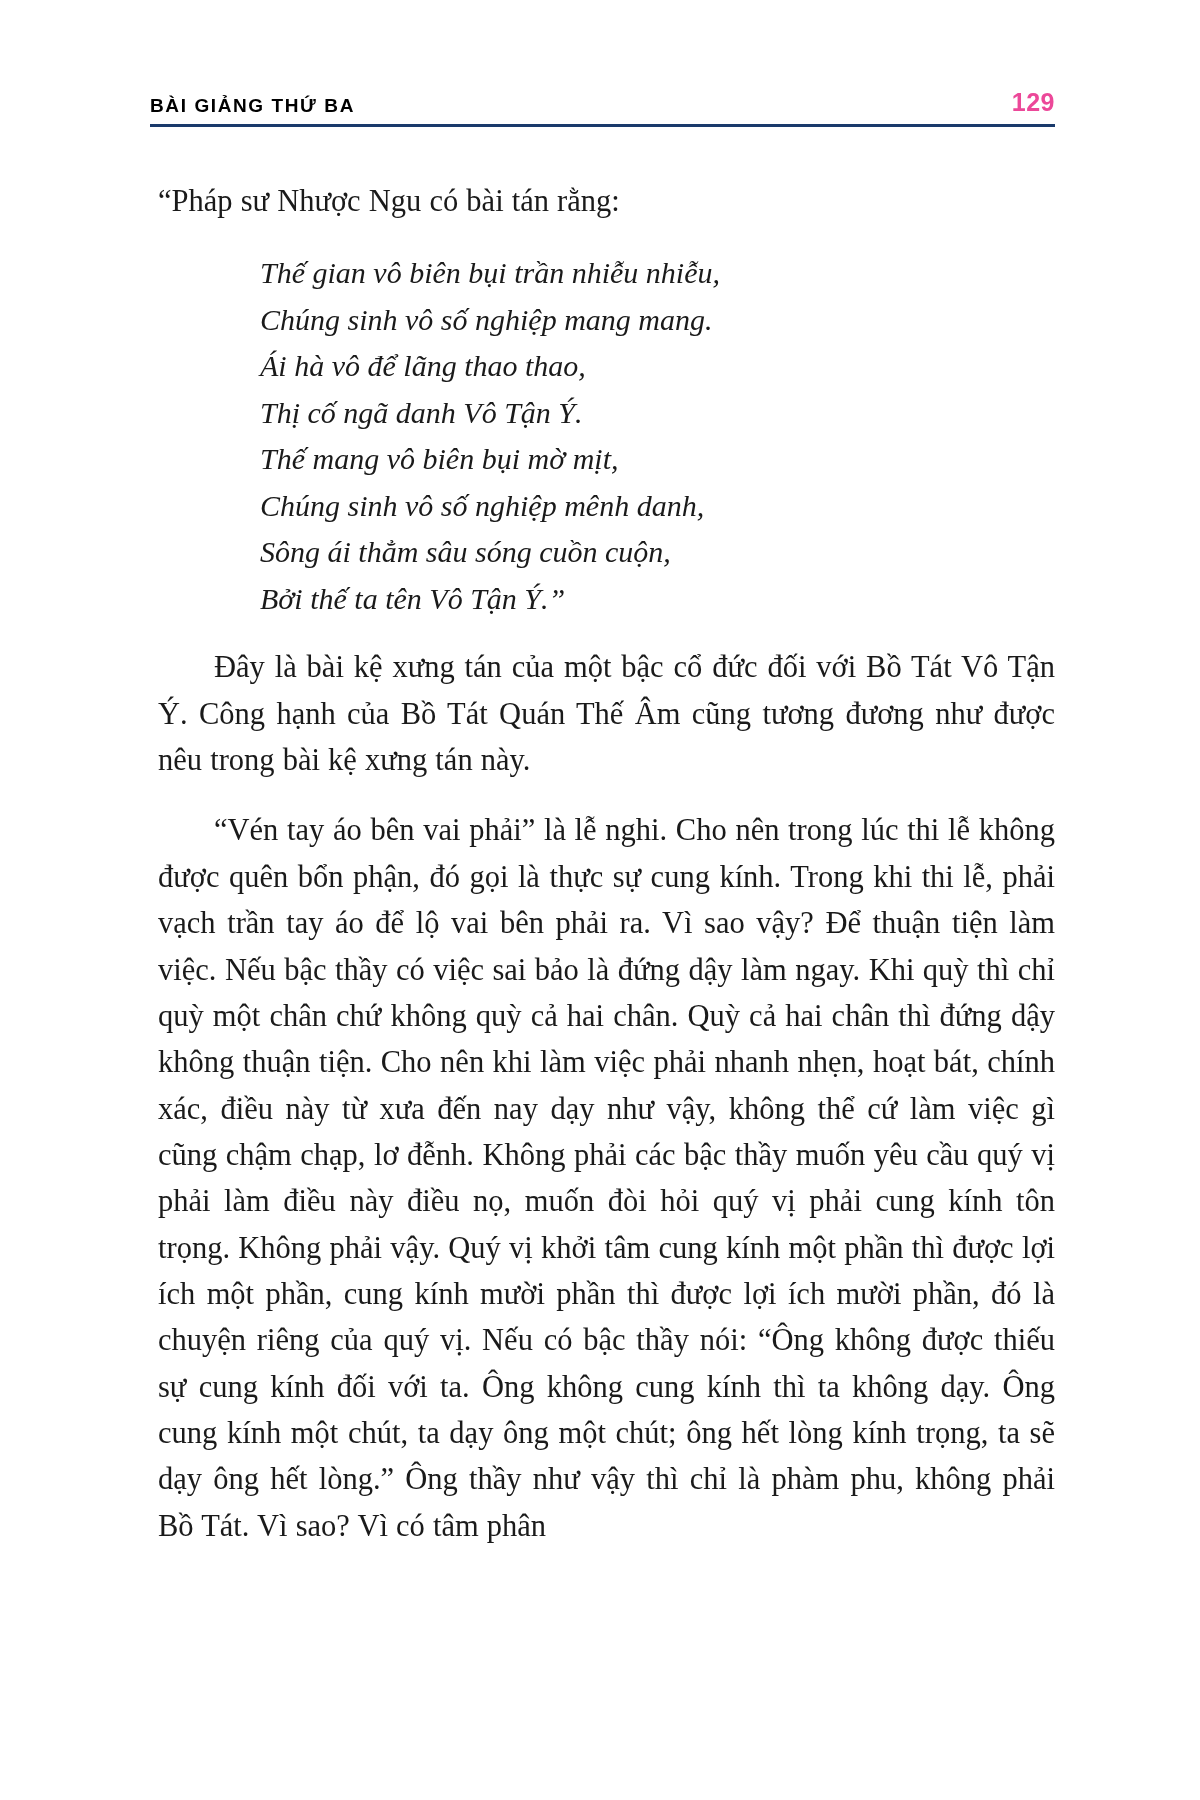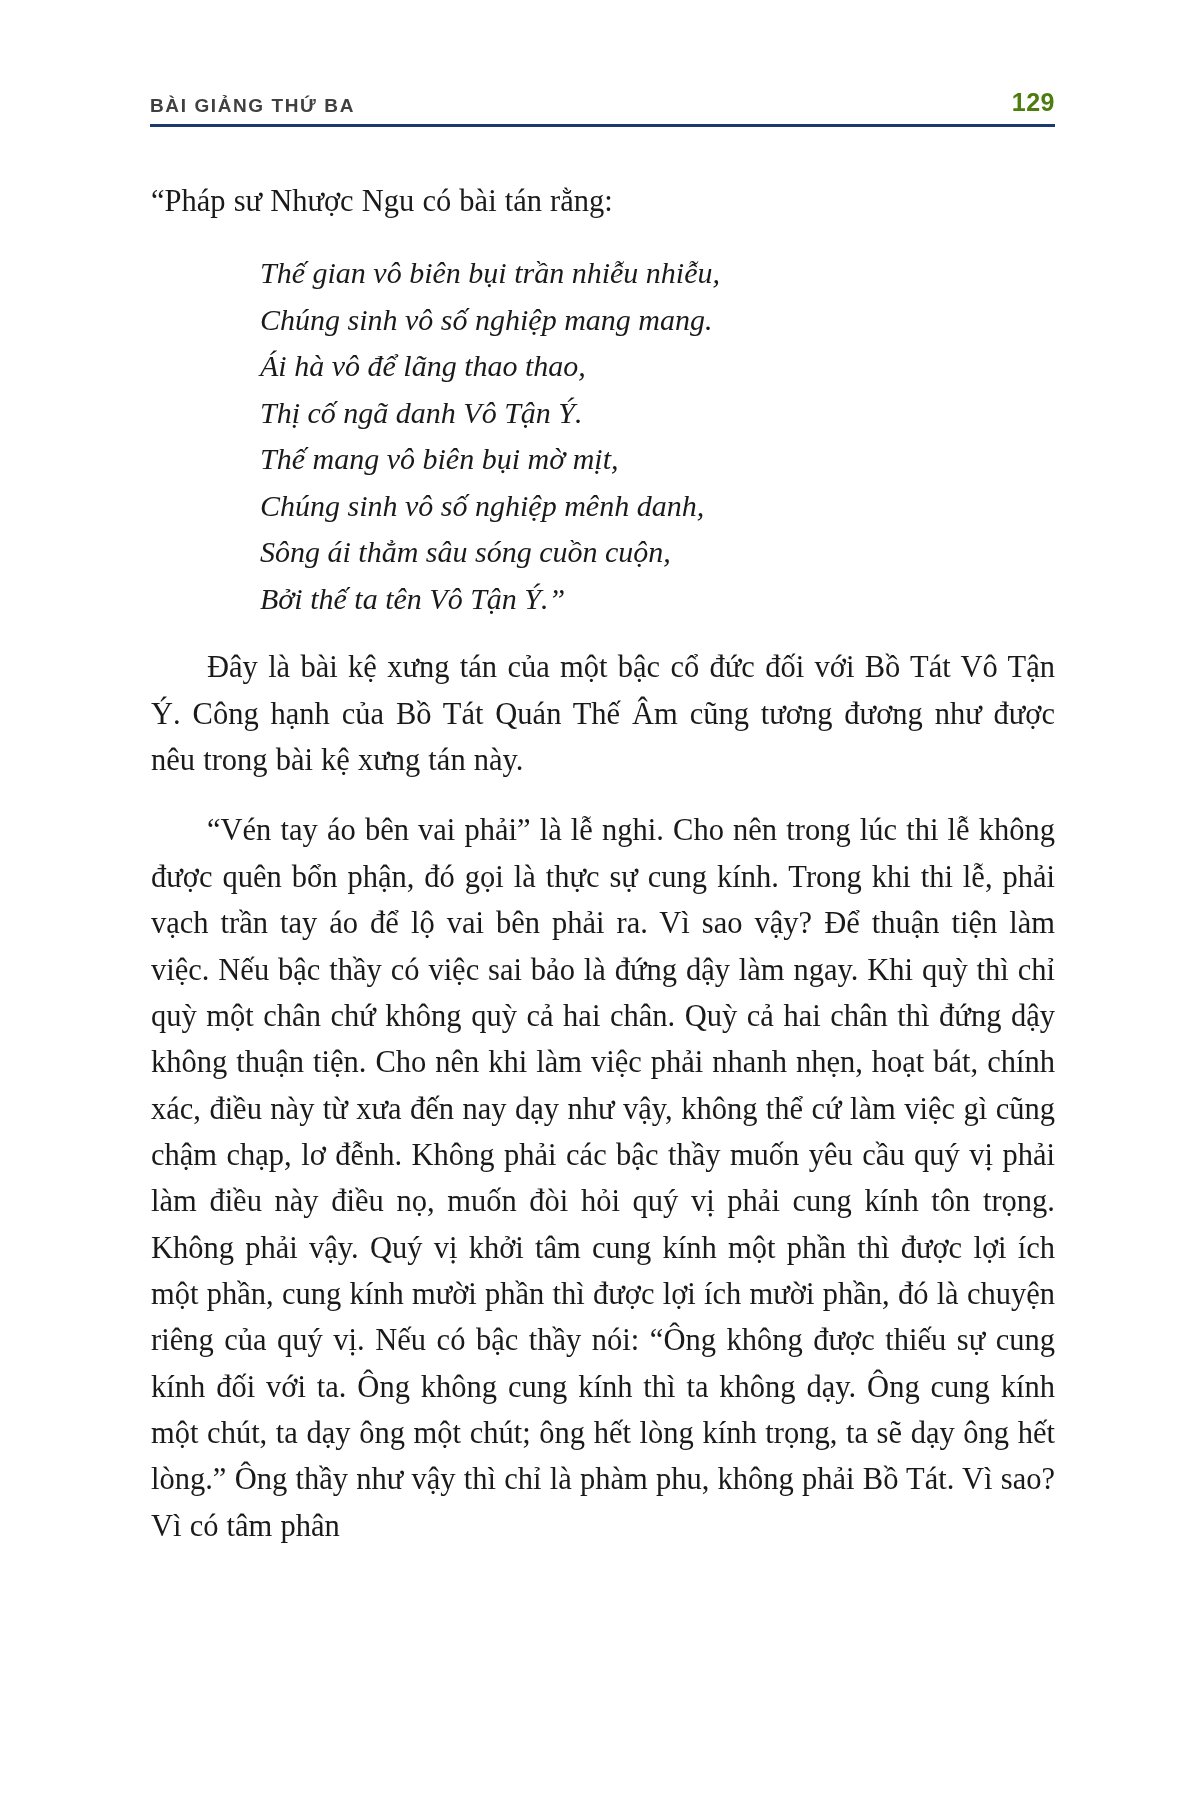--- a/index.html
+++ b/index.html
@@ -31,49 +31,49 @@
     width: 905px;
     display: flex;
     align-items: flex-end;
     justify-content: space-between;
   }
   .header-title {
     font-family: "Liberation Sans", sans-serif;
     font-weight: bold;
     font-size: 19px;
     letter-spacing: 1.6px;
-    color: #404040;
+    color: #000000;
     text-transform: uppercase;
   }
   .header-page-number {
     font-family: "Liberation Sans", sans-serif;
     font-weight: bold;
     font-size: 25px;
-    color: #4d7c0f;
+    color: #ec4899;
     letter-spacing: 0.5px;
   }
   .header-rule {
     position: absolute;
     left: 150px;
     top: 124px;
     width: 905px;
     height: 2.5px;
     background: #1a3a6b;
   }
   .content {
     position: absolute;
     left: 150px;
     top: 178px;
     width: 905px;
   }
   p.body-para {
     font-size: 30.5px;
     line-height: 1.52;
     text-align: justify;
-    margin: 0 0 10px 1px;
+    margin: 0 0 10px 8px;
     text-indent: 56px;
     word-spacing: 0.5px;
   }
   p.body-para.no-indent {
     text-indent: 0;
   }
   .verse {
     margin: 26px 0 22px 0;
     padding-left: 110px;
   }

